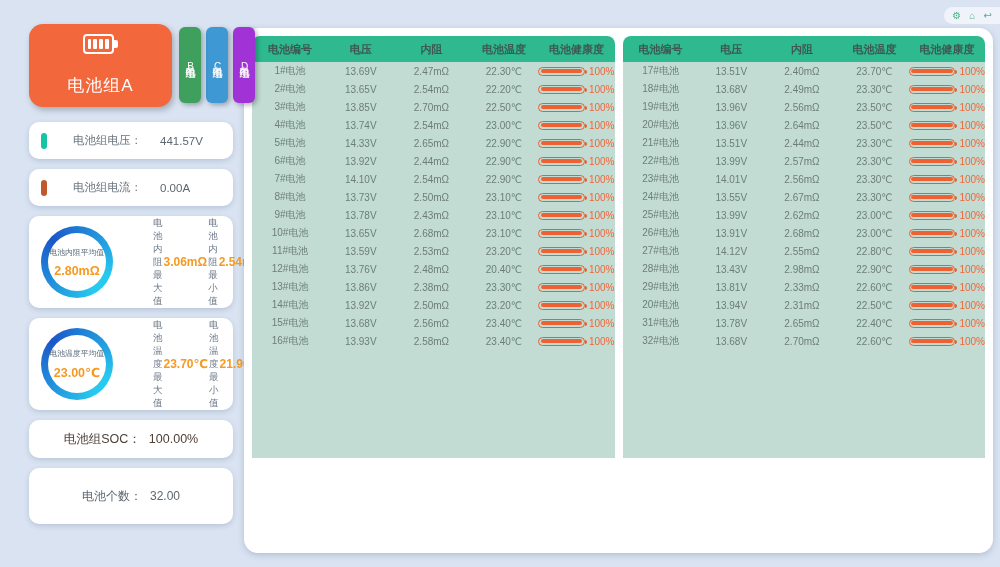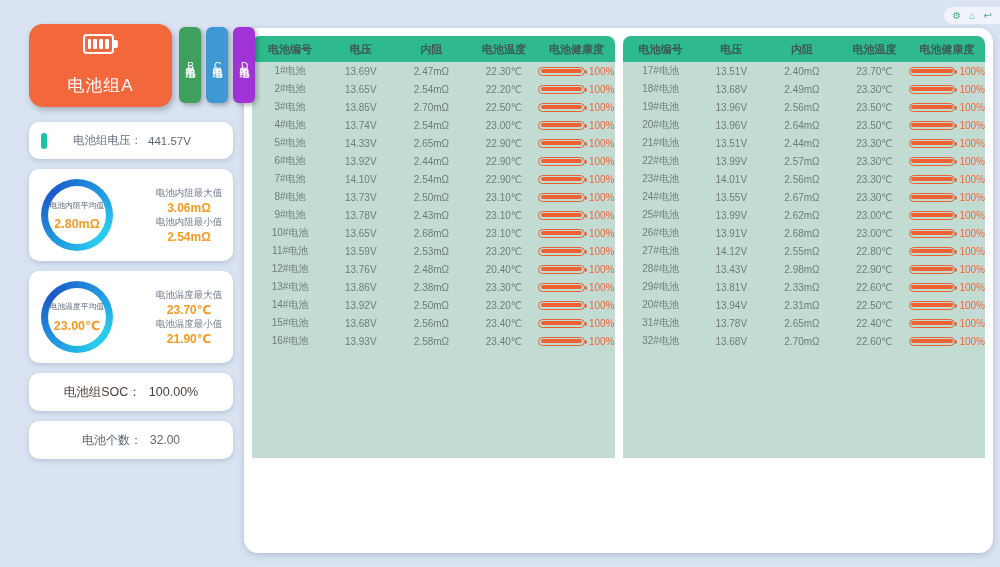--- a/index.html
+++ b/index.html
@@ -39,40 +39,40 @@
   .tab-c { left:177px; background:#3e98d4; z-index:2; }
   .tab-d { left:204px; background:#a133d6; z-index:1; width:22px; }
 
   .scard { background:#fff; border-radius:10px; box-shadow:0 2px 5px rgba(90,110,140,.25);
     margin-top:10px; position:relative; }
   .kv { height:37px; display:flex; align-items:center; padding:12px 12px; }
   .pill { width:6px; height:16px; border-radius:3px; margin-right:26px; }
   .pill.teal { background:#16c3a4; }
   .pill.rust { background:#c05a2d; }
   .kv .klabel { font-size:11.5px; color:#6b7580; }
-  .kv .kvalue { font-size:11.5px; color:#5c6770; margin-left:6px; }
+  .kv .kvalue { font-size:11.5px; color:#5c6770; margin-left:18px; }
 
   .gauge-card { height:92px; display:flex; align-items:center; padding:0 8px 0 12px; }
   .ring { width:72px; height:72px; border-radius:50%; flex:0 0 72px;
     background:conic-gradient(from 150deg,#27c9ee,#1b57c9 45%,#27c9ee 90%,#27c9ee);
     position:relative; }
   .ring .hole { position:absolute; inset:7px; background:#fff; border-radius:50%;
     display:flex; flex-direction:column; align-items:center; justify-content:center; }
   .ring .rlabel { font-size:8.5px; color:#5b6c7c; white-space:nowrap; transform:scale(.92); }
   .ring .rvalue { font-size:12.5px; font-weight:bold; color:#f59a23; margin-top:5px; }
-  .gauge-side { flex:1; display:flex; flex-direction:column; align-items:center; gap:1px;padding-left:40px; }
+  .gauge-side { flex:1; display:flex; flex-direction:row; align-items:center; gap:1px;padding-left:40px; }
   .gauge-side .slabel { font-size:9.5px; color:#6b7888; }
   .gauge-side .svalue { font-size:12px; font-weight:bold; color:#f59a23; }
 
   .bigbtn { height:38px; padding:19px; }
   .bigbtn .inner { height:100%; border-radius:8px; background:#f2683c;
     display:flex; align-items:center; justify-content:center; }
   .bigbtn .blabel,.bigbtn .bvalue { font-size:12.5px; color:#4f4038; }
   .bigbtn .bvalue { margin-left:8px; }
-  .countcard { height:38px; display:flex; align-items:center; justify-content:center; }
+  .countcard { height:56px; display:flex; align-items:center; justify-content:center; }
   .countcard .klabel { font-size:12px; color:#5c6770; }
   .countcard .kvalue { font-size:12px; color:#5c6770; margin-left:8px; }
 
   
   .tablecard { position:absolute; left:244px; top:28px; width:749px; height:525px;
     background:#fff; border-radius:14px; box-shadow:0 2px 6px rgba(90,110,140,.3);
     padding:8px; display:flex; gap:8px; }
   .half { flex:1; display:flex; flex-direction:column; gap:0; overflow:hidden; }
   .thead { height:26px; flex:0 0 26px; background:#2eba8e; border-radius:8px 8px 0 0;
     display:grid; grid-template-columns:21% 18% 21% 19% 21%; align-items:center; }
@@ -124,20 +124,25 @@
       <span class="vtext">电池组D</span>
     </div>
   </div>
 
   <div class="scard kv">
     <span class="pill teal"></span>
     <span class="klabel">电池组电压：</span>
     <span class="kvalue">441.57V</span>
   </div>
 
+  <div class="scard kv">
+    <span class="pill rust"></span>
+    <span class="klabel">电池组电流：</span>
+    <span class="kvalue">0.00A</span>
+  </div>
 
   <div class="scard gauge-card">
     <div class="ring">
       <div class="hole">
         <span class="rlabel">电池内阻平均值</span>
         <span class="rvalue">2.80mΩ</span>
       </div>
     </div>
     <div class="gauge-side">
       <span class="slabel">电池内阻最大值</span>

